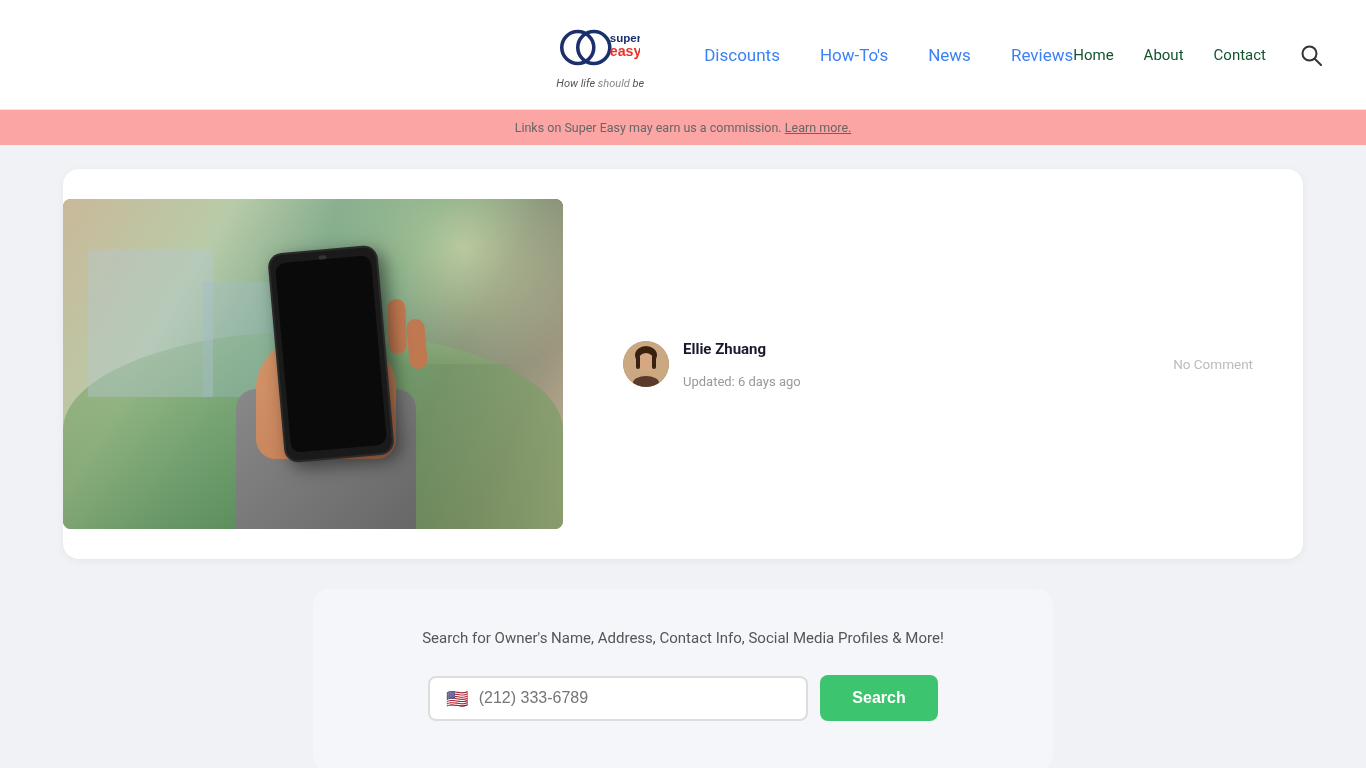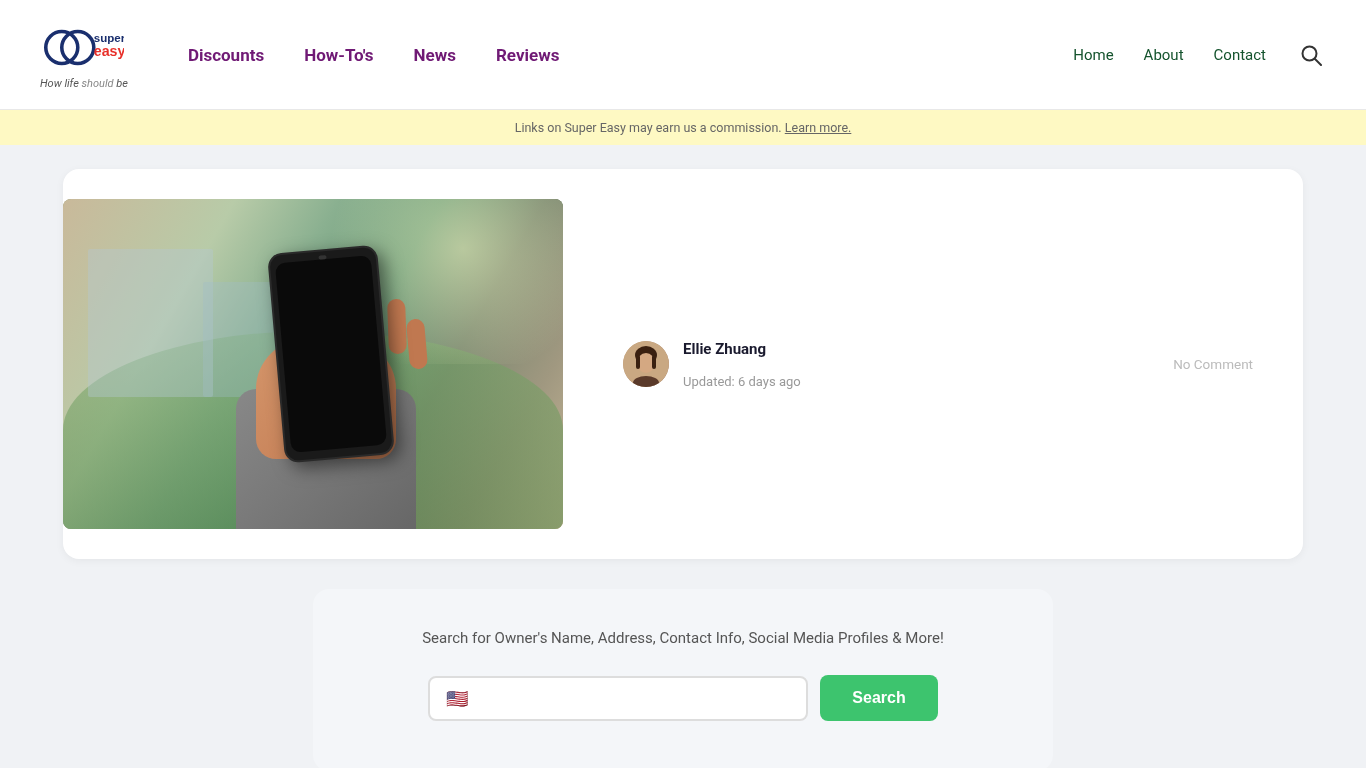--- a/index.html
+++ b/index.html
@@ -10,21 +10,21 @@
     }
 
     
     .header {
       background: #fff;
       border-bottom: 1px solid #e8e8e8;
       padding: 0 40px;
       height: 110px;
       display: flex;
       align-items: center;
-      justify-content: space-between;
+      justify-content: flex-end;
     }
 
     .header-left {
       display: flex;
       align-items: center;
       gap: 60px;
     }
 
     .logo-area {
       display: flex;
@@ -56,23 +56,23 @@
     }
 
     .nav-main {
       display: flex;
       align-items: center;
       gap: 40px;
     }
 
     .nav-main a {
       text-decoration: none;
-      color: #701a75;
+      color: #3b82f6;
       font-size: 17px;
-      font-weight: 700;
+      font-weight: 400;
       cursor: pointer;
     }
 
     .header-right {
       display: flex;
       align-items: center;
       gap: 30px;
     }
 
     .header-right a {
@@ -86,21 +86,21 @@
       background: none;
       border: none;
       cursor: pointer;
       padding: 4px;
       display: flex;
       align-items: center;
     }
 
     
     .disclaimer-bar {
-      background: #fef9c3;
+      background: #fca5a5;
       text-align: center;
       padding: 10px 20px;
       font-size: 12.5px;
       color: #666;
     }
 
     .disclaimer-bar a {
       color: #666;
       text-decoration: underline;
     }
@@ -392,18 +392,19 @@
       </div>
     </div>
   </div>
 
   <div class="widget-card">
     <p class="widget-subtitle">Search for Owner's Name, Address, Contact Info, Social Media Profiles &amp; More!</p>
 
     <div class="widget-search-row">
       <div class="phone-input-wrapper">
         <span class="flag-icon">🇺🇸</span>
+        <input class="phone-input" type="text" placeholder="(212) 333-6789" style="">
       </div>
       <button class="search-btn">Search</button>
     </div>
   </div>
 
 </main>
 
 </body></html>

